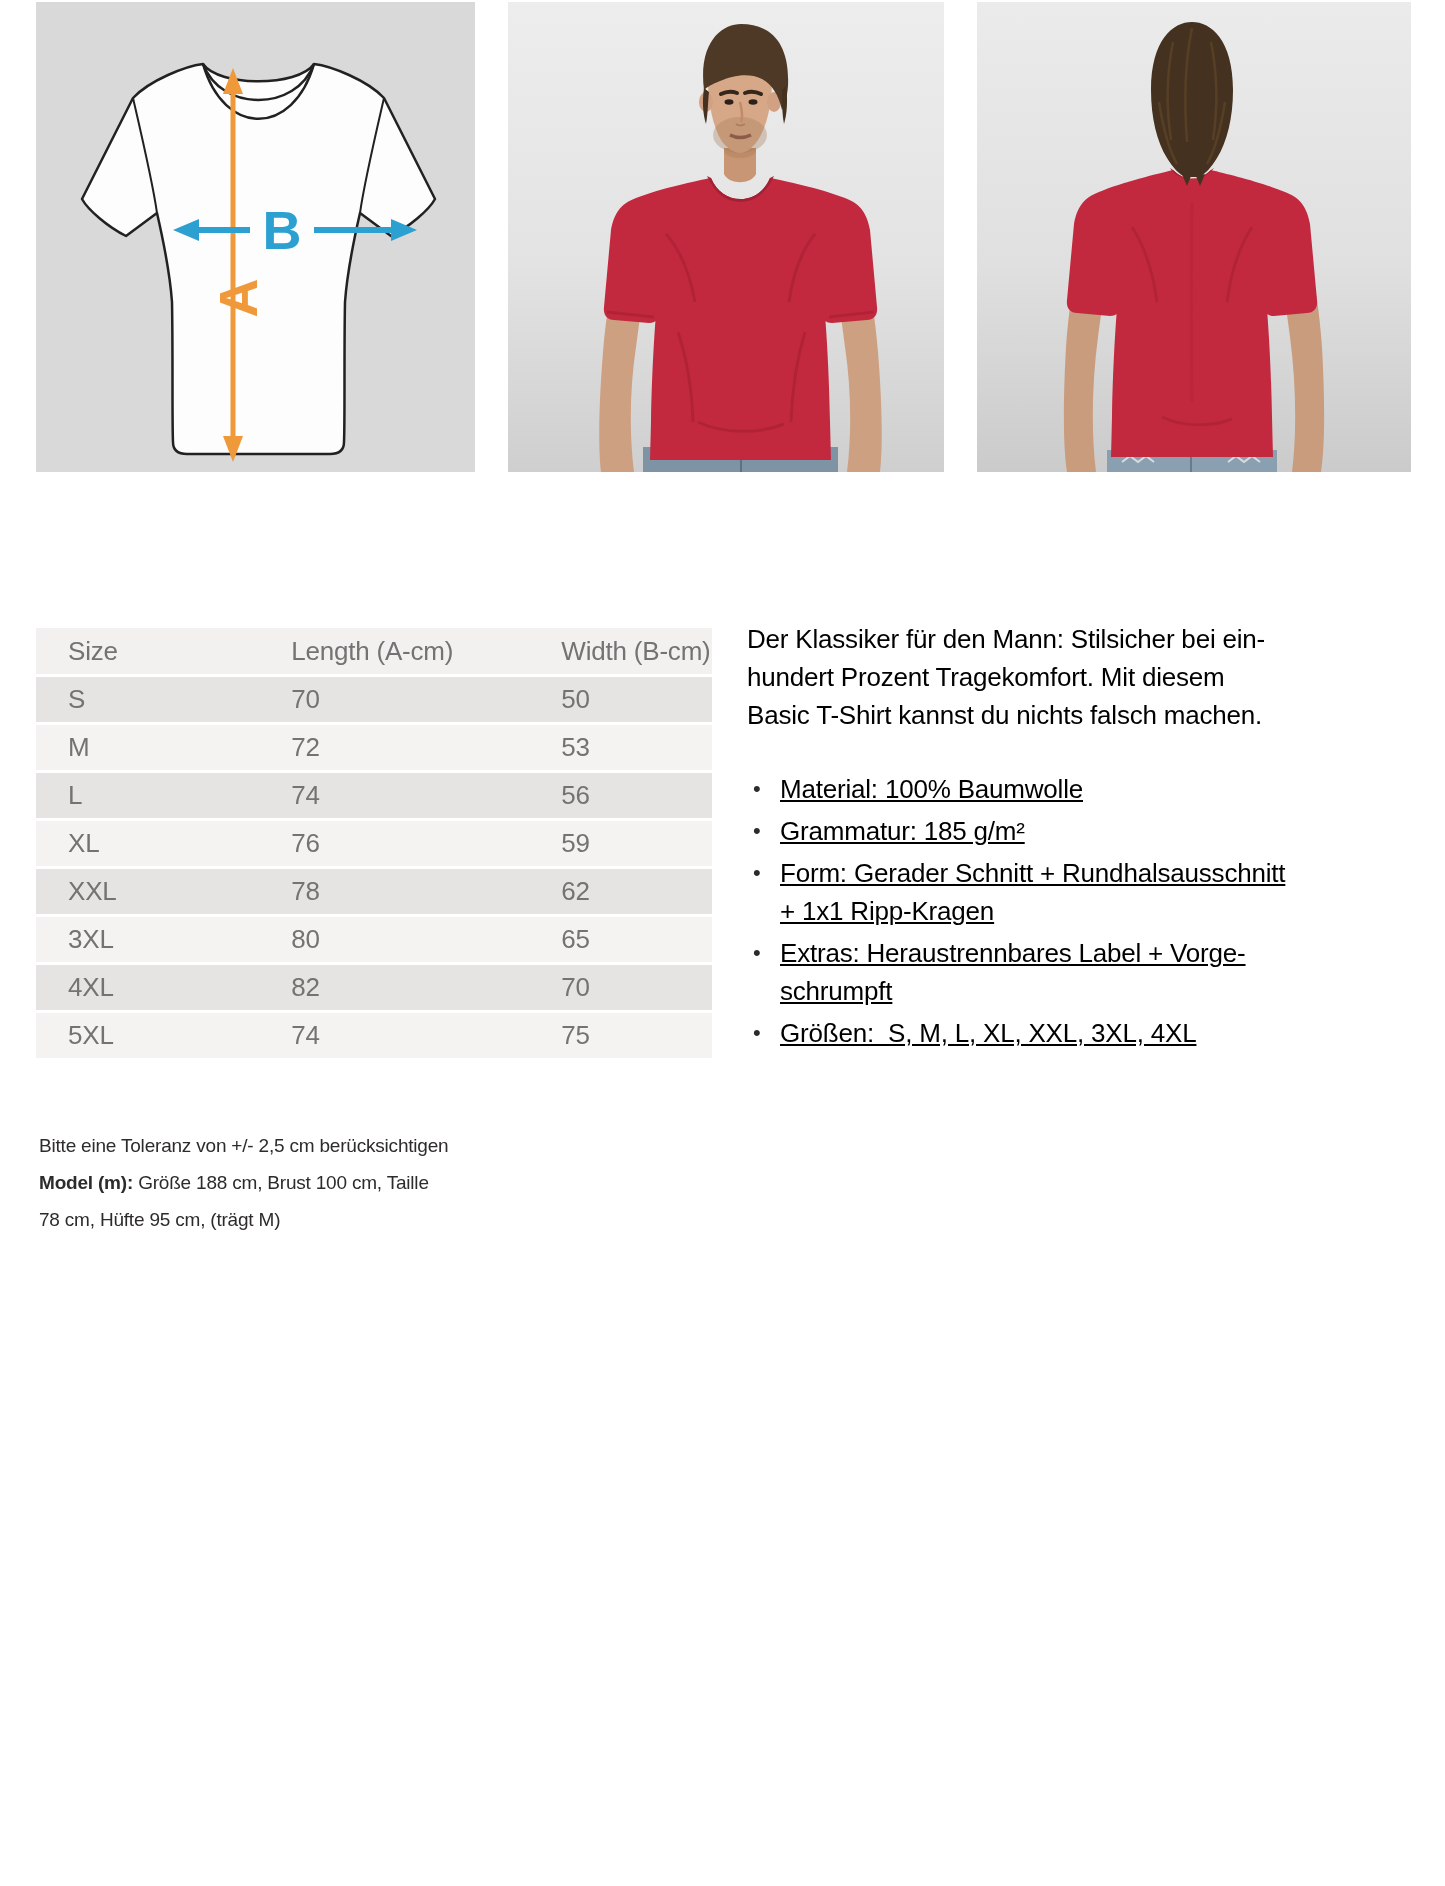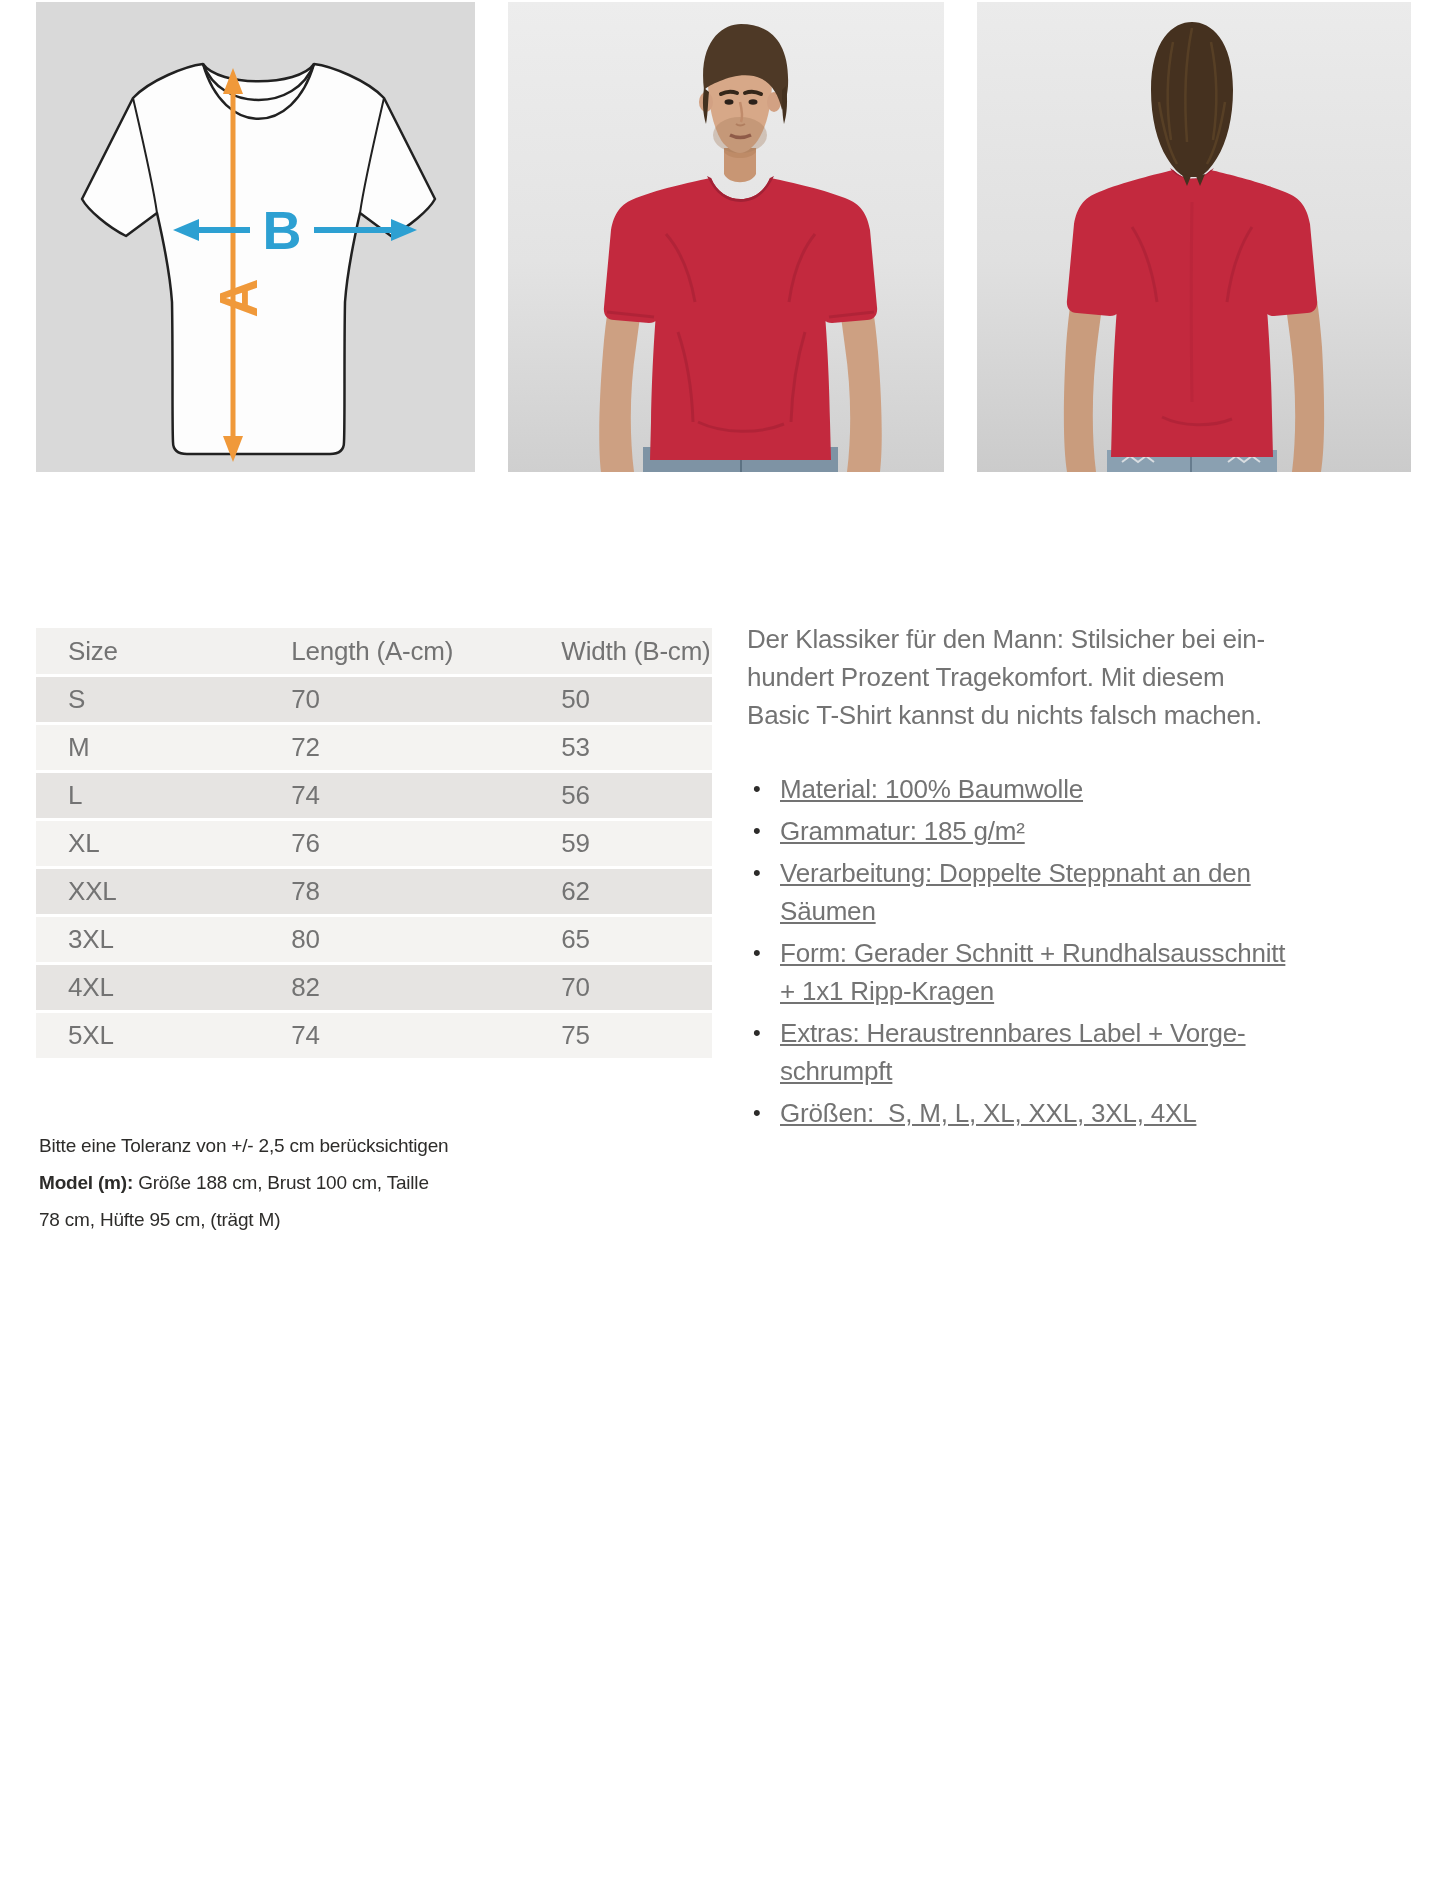--- a/index.html
+++ b/index.html
@@ -27,21 +27,21 @@
   table.size-table .c2{width:269px;}
   table.size-table .c3{width:150px;}
   table.size-table tbody tr:nth-child(odd) td{background:#E6E4E2;}
   table.size-table tbody tr:nth-child(even) td{background:#F4F3F1;}
 
   .notes{margin-top:66px;padding-left:3px;font-size:19px;line-height:37px;color:#2D2C2A;}
   .notes p{margin:0;white-space:pre-line;}
   .notes .bold{font-weight:bold;}
 
   .right-col{position:absolute;left:747px;top:620px;width:625px;
-    font-size:26px;line-height:38px;color:#737373;letter-spacing:-0.2px;}
+    font-size:26px;line-height:38px;color:#000000;letter-spacing:-0.2px;}
   .right-col p.intro{margin:0;white-space:pre-line;}
   ul.features{list-style:none;margin:36px 0 0 0;padding:0;text-decoration:underline;}
   ul.features li{position:relative;padding-left:33px;margin:0 0 4px 0;white-space:pre-line;}
   ul.features li::before{content:"•";position:absolute;left:6px;top:0;font-size:22px;color:#2D2C2A;}
 </style>
 </head>
 <body>
 
 <div class="images-row">
 
@@ -254,21 +254,19 @@
   </div>
 </div>
 
 <div class="right-col">
   <p class="intro">Der Klassiker für den Mann: Stilsicher bei ein-
 hundert Prozent Tragekomfort. Mit diesem
 Basic T-Shirt kannst du nichts falsch machen.</p>
   <ul class="features">
       <li>Material: 100% Baumwolle</li>
       <li>Grammatur: 185 g/m²</li>
-      <li>Verarbeitung: Doppelte Steppnaht an den
-Säumen</li>
       <li>Form: Gerader Schnitt + Rundhalsausschnitt
 + 1x1 Ripp-Kragen</li>
       <li>Extras: Heraustrennbares Label + Vorge-
 schrumpft</li>
       <li>Größen:&nbsp; S, M, L, XL, XXL, 3XL, 4XL</li>
     </ul>
 </div>
 
 </body></html>

